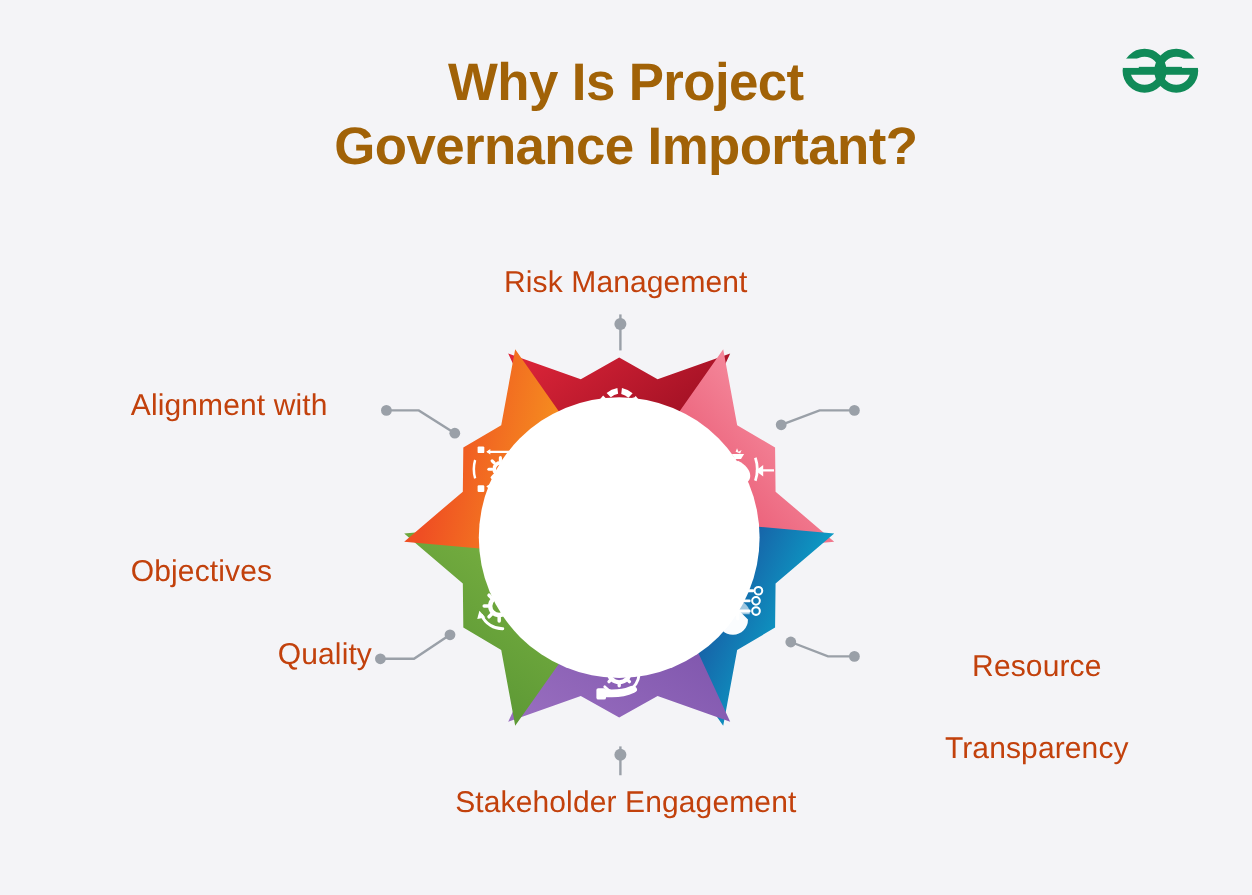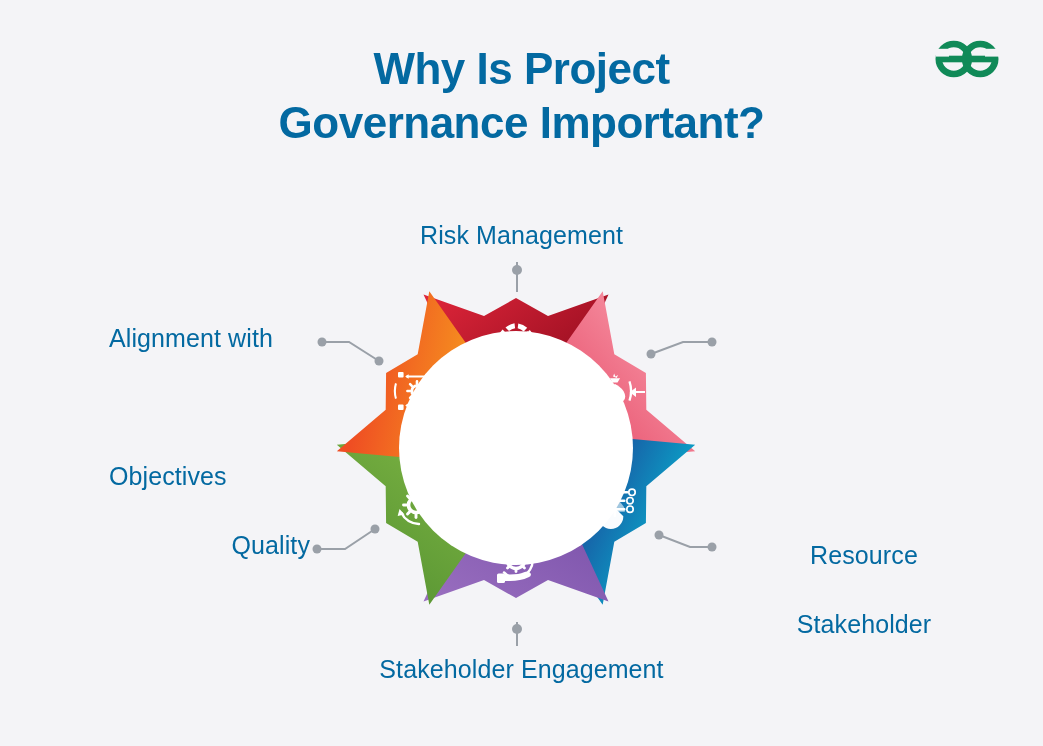--- a/index.html
+++ b/index.html
@@ -26,21 +26,21 @@
     position: absolute;
     top: 42px;
     left: 0;
     width: 1043px;
     text-align: center;
     pointer-events: none;
   }
   .title-line {
     font-size: 44px;
     font-weight: bold;
-    color: #0369a1;
+    color: #a16207;
     line-height: 1.22;
     letter-spacing: -0.5px;
   }
 
   
   .logo {
     position: absolute;
     top: 38px;
     right: 40px;
     width: 72px;
@@ -54,21 +54,21 @@
     top: 262px;
     width: 372px;
     height: 372px;
   }
   .wheel svg { display: block; }
 
   
   .label {
     position: absolute;
     font-size: 25px;
-    color: #0369a1;
+    color: #c2410c;
     line-height: 1.38;
     letter-spacing: 0.1px;
     white-space: pre-line;
   }
   .label-risk-management {
     top: 218px;
     left: 0;
     width: 1043px;
     text-align: center;
   }
@@ -407,21 +407,21 @@
   </div>
 
   <div class="label label-risk-management">Risk Management</div>
 
   <div class="label label-accountability">
     <br>
   </div>
 
   <div class="label label-resource">
     <span>Resource</span><br>
-    <span>Stakeholder</span>
+    <span>Transparency</span>
   </div>
 
   <div class="label label-stakeholder">Stakeholder Engagement</div>
 
   <div class="label label-quality">
     <span>Quality</span><br>
   </div>
 
   <div class="label label-alignment">
     <span>Alignment with</span><br>

